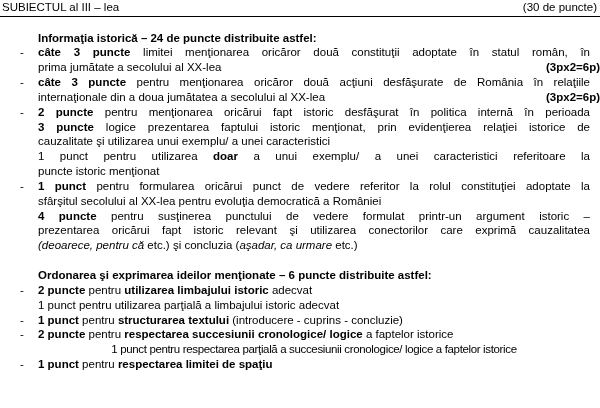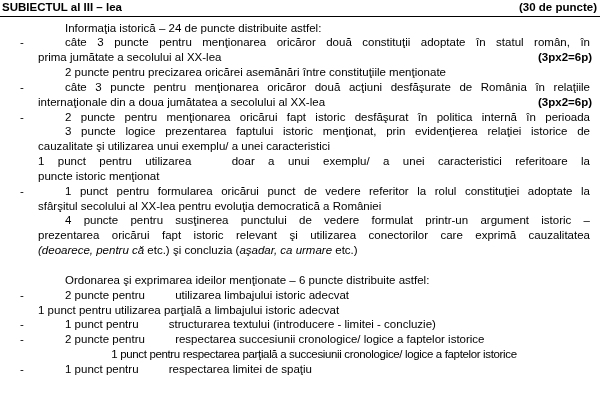--- a/index.html
+++ b/index.html
@@ -15,25 +15,25 @@
     font-size: 11.5px;
     line-height: 14.85px;
     color: #000;
   }
   .doc {
     padding-top: 1px;
   }
   .header-line {
     display: flex;
     justify-content: space-between;
-    font-weight: bold;
+    font-weight: normal;
     padding: 0 3px 1px 2px;
     border-bottom: 1.6px solid #000;
     line-height: 13.5px;
-    margin-bottom: 4px;
+    margin-bottom: 14px;
   }
   .line {
     position: relative;
     padding-left: 38px;
     padding-right: 10px;
     min-height: 14.85px;
     white-space: nowrap;
   }
   .line.justify {
     white-space: normal;
@@ -43,54 +43,53 @@
   .line.ind2 { }
   .line.condensed { letter-spacing: -0.35px; text-align: center; }
   .line.blank { height: 14.85px; }
   .dash {
     position: absolute;
     left: 20px;
     top: 0;
   }
   .rightlbl {
     position: absolute;
-    right: 8px;
+    right: 0;
     top: 0;
     font-weight: bold;
   }
-  .b { font-weight: normal; margin-left: 27px; }
+  .b { font-weight: bold; }
   .i { font-style: italic; }
 </style>
 </head>
 <body>
 
 <div class="doc">
   <div class="header-line">
     <span>SUBIECTUL al III – lea</span>
     <span>(30 de puncte)</span>
   </div>
   <div id="lines">
       <div class="line"><span class="b">Informaţia istorică – 24 de puncte distribuite astfel:</span></div>
-      <div class="line justify"><span class="dash">-</span><span class="b">câte 3 puncte</span><span> pentru menţionarea oricăror două constituţii adoptate în statul român, în</span></div>
+      <div class="line justify"><span class="dash">-</span><span class="b">câte 3 puncte</span><span> limitei menţionarea oricăror două constituţii adoptate în statul român, în</span></div>
       <div class="line"><span>prima jumătate a secolului al XX-lea</span><span class="rightlbl">(3px2=6p)</span></div>
-      <div class="line"><span class="b">2 puncte</span><span> pentru precizarea oricărei asemănări între constituţiile menţionate</span></div>
       <div class="line justify"><span class="dash">-</span><span class="b">câte 3 puncte</span><span> pentru menţionarea oricăror două acţiuni desfăşurate de România în relaţiile</span></div>
       <div class="line"><span>internaţionale din a doua jumătatea a secolului al XX-lea</span><span class="rightlbl">(3px2=6p)</span></div>
       <div class="line justify"><span class="dash">-</span><span class="b">2 puncte</span><span> pentru menţionarea oricărui fapt istoric desfăşurat în politica internă în perioada</span></div>
       <div class="line justify"><span class="b">3 puncte</span><span> logice prezentarea faptului istoric menţionat, prin evidenţierea relaţiei istorice de</span></div>
       <div class="line"><span>cauzalitate şi utilizarea unui exemplu/ a unei caracteristici</span></div>
       <div class="line justify ind2"><span>1 punct pentru utilizarea </span><span class="b">doar</span><span> a unui exemplu/ a unei caracteristici referitoare la</span></div>
       <div class="line"><span>puncte istoric menţionat</span></div>
       <div class="line justify"><span class="dash">-</span><span class="b">1 punct</span><span> pentru formularea oricărui punct de vedere referitor la rolul constituţiei adoptate la</span></div>
       <div class="line"><span>sfârşitul secolului al XX-lea pentru evoluţia democratică a României</span></div>
       <div class="line justify"><span class="b">4 puncte</span><span> pentru susţinerea punctului de vedere formulat printr-un argument istoric –</span></div>
       <div class="line justify"><span>prezentarea oricărui fapt istoric relevant şi utilizarea conectorilor care exprimă cauzalitatea</span></div>
       <div class="line"><span class="i">(</span><span class="i">deoarece, pentru că</span><span> etc.) şi concluzia (</span><span class="i">aşadar, ca urmare</span><span> etc.)</span></div>
       <div class="line blank"></div>
       <div class="line"><span class="b">Ordonarea şi exprimarea ideilor menţionate – 6 puncte distribuite astfel:</span></div>
       <div class="line"><span class="dash">-</span><span class="b">2 puncte</span><span> pentru </span><span class="b">utilizarea limbajului istoric</span><span> adecvat</span></div>
       <div class="line ind2"><span>1 punct pentru utilizarea parţială a limbajului istoric adecvat</span></div>
-      <div class="line"><span class="dash">-</span><span class="b">1 punct</span><span> pentru </span><span class="b">structurarea textului</span><span> (introducere - limitei - concluzie)</span></div>
+      <div class="line"><span class="dash">-</span><span class="b">1 punct</span><span> pentru </span><span class="b">structurarea textului</span><span> (introducere - cuprins - concluzie)</span></div>
       <div class="line"><span class="dash">-</span><span class="b">2 puncte</span><span> pentru </span><span class="b">respectarea succesiunii cronologice/ logice</span><span> a faptelor istorice</span></div>
       <div class="line ind2 condensed"><span>1 punct pentru respectarea parţială a succesiunii cronologice/ logice a faptelor istorice</span></div>
       <div class="line"><span class="dash">-</span><span class="b">1 punct</span><span> pentru </span><span class="b">respectarea limitei de spaţiu</span></div>
     </div>
 </div>
 
 </body></html>

